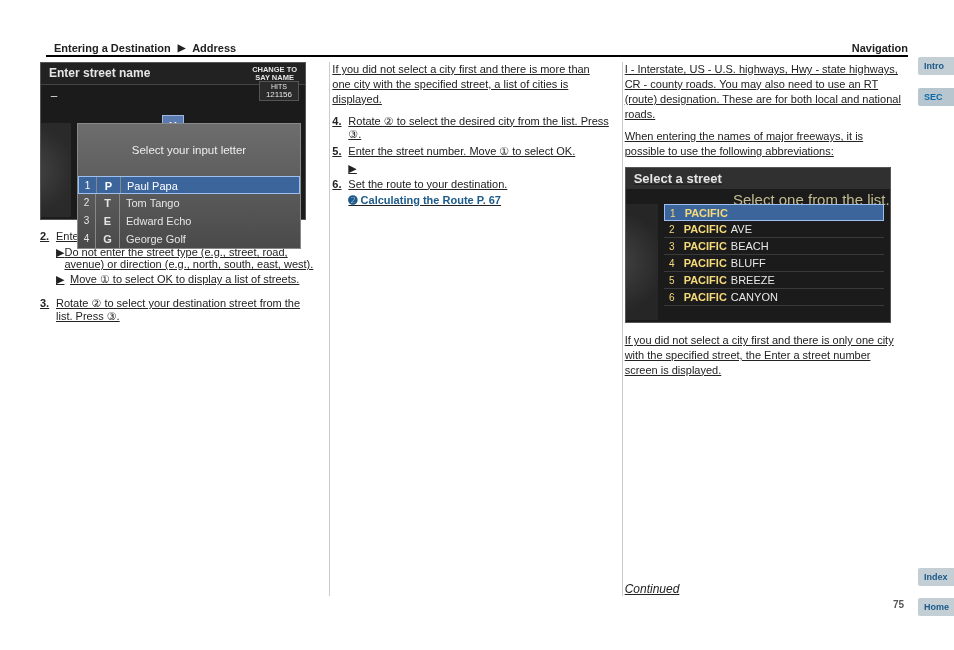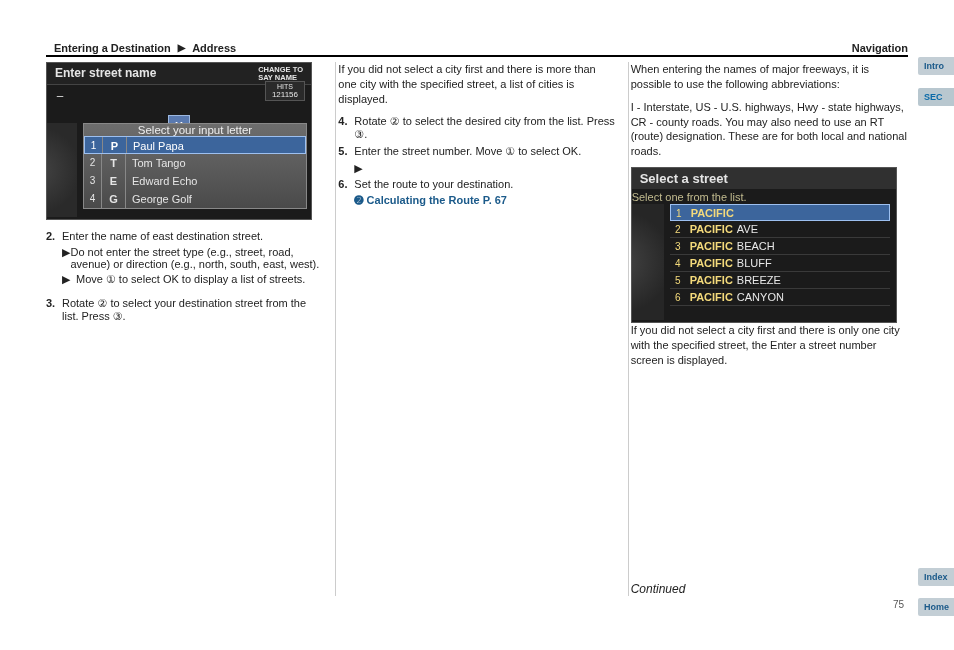--- a/index.html
+++ b/index.html
@@ -29,25 +29,26 @@
     position: absolute;
     top: 55px;
     left: 46px;
     width: 862px;
     height: 2px;
     background: #000;
   }
   .columns {
     position: absolute;
     top: 62px;
-    left: 46px;
+    left: 40px;
     width: 862px;
     height: 534px;
     display: flex;
     gap: 2px;
+    text-decoration: underline;
   }
   .col {
     flex: 1 1 0;
     border-right: 1px solid #ccc;
     padding-right: 12px;
     display: flex;
     flex-direction: column;
   }
   .col:last-child { border-right: none; padding-right: 0; }
   .bodytext { font-size: 11px; line-height: 1.35; margin-bottom: 8px; }
@@ -55,21 +56,21 @@
   .numbered .num { width: 16px; font-weight: 700; }
   .numbered .txt { flex: 1; }
   .sub { margin-left: 16px; display: flex; margin-bottom: 3px; }
   .sub .glyph { width: 14px; }
   .continue { font-style: italic; margin-top: auto; font-size: 12px; }
   .page-num {
     position: absolute;
     bottom: 40px;
     right: 50px;
     font-size: 10px;
-    font-weight: 400;
+    font-weight: 700;
     color: #555;
   }
   
   .tab {
     position: absolute;
     right: -2px;
     width: 38px;
     height: 18px;
     padding-left: 6px;
     font-size: 9px;
@@ -83,46 +84,46 @@
   .tab-index { bottom: 64px; background: #c3ced5; color: #1b5a8a; }
   .tab-home  { bottom: 34px; background: #c3ced5; color: #1b5a8a; }
 
   
   .nav-shot1 {
     width: 266px; height: 158px; background: #1b1b1b; color: #e5e5e5;
     border: 1px solid #555; font-size: 11px; position: relative; margin-bottom: 10px;
   }
   .ns1-title { background: #222; padding: 3px 8px; font-size: 12px; font-weight: 600;
     border-bottom: 1px solid #444; display: flex; justify-content: space-between; }
-  .ns1-change { font-size: 7.5px; line-height: 1; text-align: left; }
+  .ns1-change { font-size: 7.5px; line-height: 1; text-align: center; }
   .ns1-cursor { position: absolute; top: 22px; left: 10px; color: #fff; }
   .ns1-hits { position: absolute; top: 18px; right: 6px; text-align: center;
     background: #2a2a2a; border: 1px solid #555; padding: 1px 6px; font-size: 8px; }
   .ns1-hits .h { font-size: 7px; display: block; }
   .ns1-keybox { position: absolute; top: 52px; left: 50%; transform: translateX(-50%);
     width: 22px; height: 22px; background: #5a7ab0; border: 1px solid #9cb8e0; line-height: 20px;
     text-align: center; font-weight: 700; color: #fff; }
   .ns1-panel { position: absolute; top: 60px; left: 36px; right: 4px;
     background: linear-gradient(#6d6d6d,#4a4a4a); border: 1px solid #888; }
-  .ns1-panel-title { text-align: center; font-size: 11.5px; padding: 0 0; color: #eee; }
+  .ns1-panel-title { text-align: center; font-size: 11.5px; padding: 20px 0; color: #eee; }
   .ns1-row { display: flex; height: 18px; line-height: 18px; }
   .ns1-row.sel { background: #3c659c; color: #fff; border: 1px solid #9dc0f0; }
   .ns1-row .c1 { width: 18px; text-align: center; border-right: 1px solid #888; font-size: 10px; }
   .ns1-row .c2 { width: 24px; text-align: center; border-right: 1px solid #888; font-weight: 600; }
   .ns1-row .c3 { padding-left: 6px; }
   .ns1-left-arc { position:absolute; left:0; top:60px; width:30px; height:94px;
     background: radial-gradient(circle at -10px 50%, #444 0%, #2a2a2a 70%); }
 
   
   .nav-shot2 {
     width: 266px; height: 156px; background: #1b1b1b; color: #e5e5e5;
-    border: 1px solid #555; font-size: 11px; position: relative; 
+    border: 1px solid #555; font-size: 11px; position: relative; margin-bottom: 10px;
   }
   .ns2-title { background: #303030; padding: 3px 8px; font-size: 13px; font-weight: 600; }
-  .ns2-sub { text-align: left; font-size: 11px; color: #c2bb8f; padding: 2px 0 4px; }
+  .ns2-sub { text-align: right; font-size: 15px; color: #c2bb8f; padding: 2px 0 4px; }
   .ns2-list { position: absolute; top: 36px; left: 38px; right: 6px; }
   .ns2-row { display: flex; height: 17px; line-height: 17px; border-bottom: 1px solid #3a3a3a; }
   .ns2-row.sel { background: #3c659c; border: 1px solid #9dc0f0; }
   .ns2-row .n { width: 16px; text-align: center; color: #f4da7b; font-size: 10px; }
   .ns2-row .match { color: #f4da7b; font-weight: 600; padding-left: 4px; }
   .ns2-row .rest { color: #e8e8e8; padding-left: 4px; }
   .ns2-left-arc { position:absolute; left:0; top:36px; width:32px; height:116px;
     background: radial-gradient(circle at -12px 50%, #444 0%, #262626 70%); }
 </style>
 </head>
@@ -219,22 +220,22 @@
     <div class="numbered">
       <div class="num">6.</div>
       <div class="txt">Set the route to your destination.</div>
     </div>
     <div class="sub" style="color:#1b5a8a; font-weight:600;">
       <div>➋ Calculating the Route P. 67</div>
     </div>
   </div>
 
   <div class="col">
+    <div class="bodytext">I - Interstate, US - U.S. highways, Hwy - state highways, CR - county roads. You may also need to use an RT (route) designation. These are for both local and national roads.</div>
     <div class="bodytext">When entering the names of major freeways, it is possible to use the following abbreviations:</div>
-    <div class="bodytext">I - Interstate, US - U.S. highways, Hwy - state highways, CR - county roads. You may also need to use an RT (route) designation. These are for both local and national roads.</div>
 
     <div class="nav-shot2">
       <div class="ns2-title">Select a street</div>
       <div class="ns2-sub">Select one from the list.</div>
       <div class="ns2-left-arc"></div>
       <div class="ns2-list">
         <div class="ns2-row sel">
             <div class="n">1</div>
             <div class="match">PACIFIC</div>
             <div class="rest"></div>

